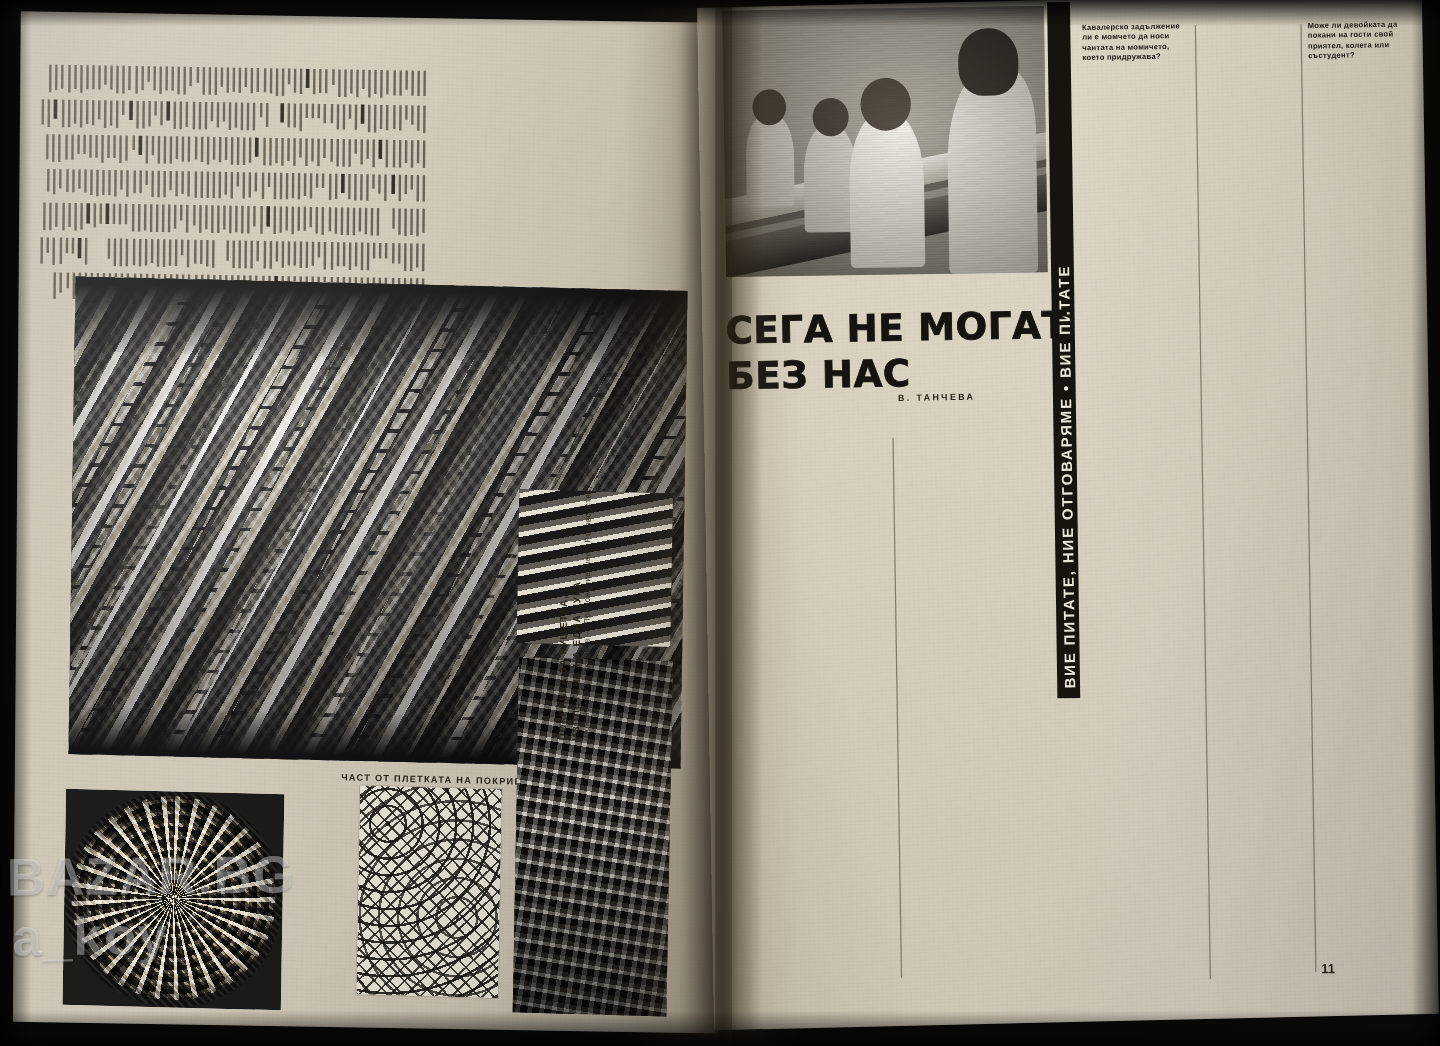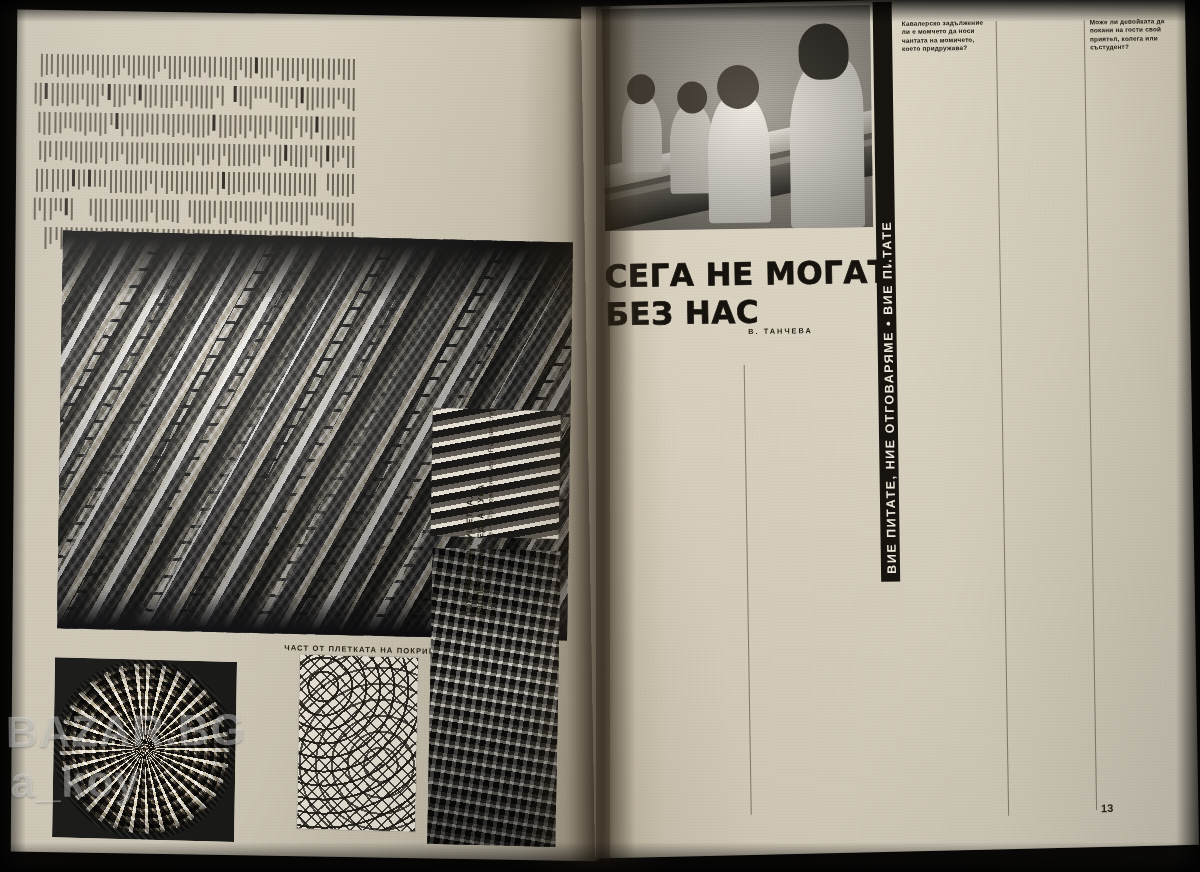--- a/index.html
+++ b/index.html
@@ -916,21 +916,21 @@
     <div class="col" id="col4" style="left:1016px; top:28px; width:88px; height:800px;"></div>
 
     <div class="col" id="col5" style="left:1104px; top:28px; width:76px; height:780px;">
       <div class="qhead">Може ли девойката да покани на гости свой приятел, колега или състудент?</div>
     </div>
 
     <div class="vrule" style="left:754px; top:372px; height:450px; transform:rotate(-0.45deg);"></div>
     <div class="vrule" style="left:1010px; top:30px; height:795px; transform:rotate(-0.45deg);"></div>
     <div class="vrule" style="left:1098px; top:30px; height:790px; transform:rotate(-0.45deg);"></div>
 
-    <div class="pagenum">13</div>
+    <div class="pagenum">11</div>
   </div>
 
   <div class="curl-left"></div>
   <div class="curl-right"></div>
   <div class="gutter"></div>
 
   <div class="edge-shadow-top"></div>
   <div class="edge-shadow-bottom"></div>
   <div class="edge-shadow-left"></div>
   <div class="edge-shadow-right"></div>

